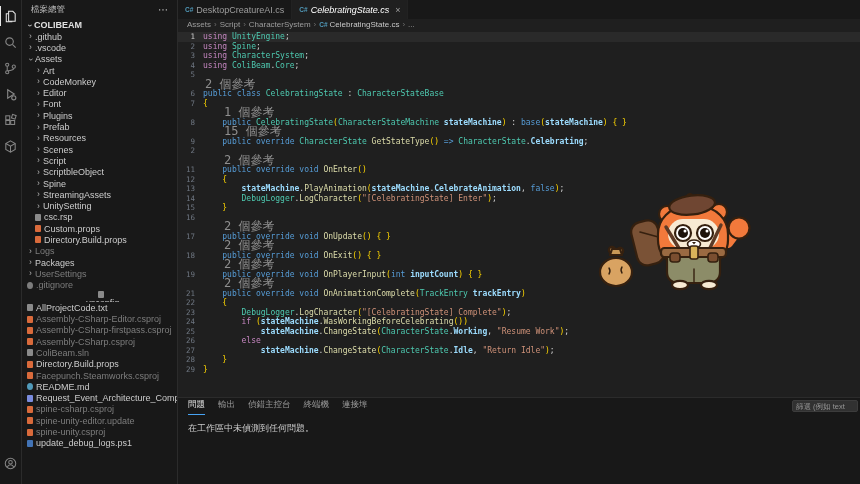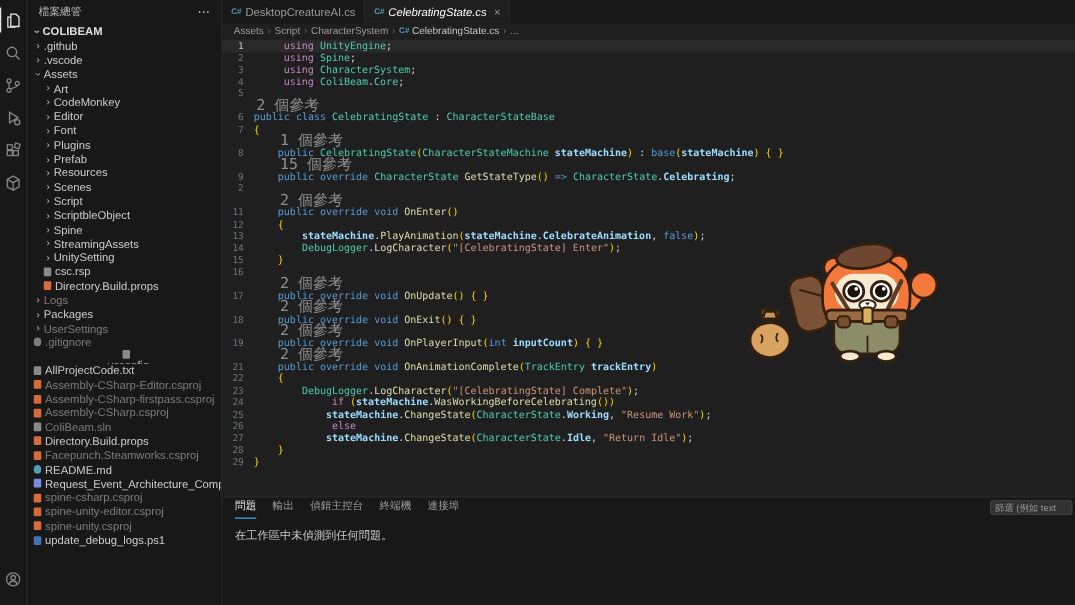--- a/index.html
+++ b/index.html
@@ -58,21 +58,21 @@
   
   .editor { flex:1; position:relative; background:#1f1f1f; overflow:hidden;
     font-family:"DejaVu Sans Mono",monospace; font-size:8px; padding-top:2px; }
   .coderow { height:9.5px; display:flex; align-items:center; white-space:pre; }
   .coderow.cur { background:#2a2a2a; }
   .gutter { width:17px; flex:none; text-align:right; margin-right:8px; color:#6e7681;
     font-size:7.5px; cursor:pointer; }
   .cur .gutter { color:#cccccc; }
   .lensrow { height:9.5px; display:flex; align-items:center; font-size:12px; color:#8f8f8f;
     cursor:pointer; font-family:"DejaVu Sans Mono",monospace; }
-  .tk-k { color:#c586c0;margin-left:24px; } .tk-b { color:#569cd6; } .tk-t { color:#4ec9b0; }
+  .tk-k { color:#c586c0; } .tk-b { color:#569cd6; } .tk-t { color:#4ec9b0; }
   .tk-f { color:#dcdcaa; } .tk-v { color:#9cdcfe;font-weight:bold; } .tk-s { color:#ce9178; }
   .tk-d { color:#d4d4d4; } .tk-g { color:#ffd700; }
 
   
   .mascot { position:absolute; left:404px; top:155px; width:182px; height:112px; cursor:pointer; }
 
   
   .panel { height:87px; background:#181818; border-top:1px solid #2b2b2b; flex:none; position:relative; }
   .panel-tabs { height:17px; display:flex; align-items:flex-end; gap:13px; padding:0 10px;
     font-size:8.5px; color:#9d9d9d; }
@@ -212,20 +212,24 @@
         <div class="trow" style="padding-left: 12px;">
           <span class="chev">›</span>
           <span>UnitySetting</span>
         </div>
         <div class="trow" style="padding-left: 12px;">
           <span class="fi fi-rsp"></span>
           <span>csc.rsp</span>
         </div>
         <div class="trow" style="padding-left: 12px;">
           <span class="fi fi-props"></span>
+          <span>Custom.props</span>
+        </div>
+        <div class="trow" style="padding-left: 12px;">
+          <span class="fi fi-props"></span>
           <span>Directory.Build.props</span>
         </div>
         <div class="trow dim" style="padding-left: 4px;">
           <span class="chev">›</span>
           <span>Logs</span>
         </div>
         <div class="trow" style="padding-left: 4px;">
           <span class="chev">›</span>
           <span>Packages</span>
         </div>
@@ -276,21 +280,21 @@
         <div class="trow" style="padding-left: 4px;">
           <span class="fi fi-doc"></span>
           <span>Request_Event_Architecture_Complete_Repor...</span>
         </div>
         <div class="trow dim" style="padding-left: 4px;">
           <span class="fi fi-csproj"></span>
           <span>spine-csharp.csproj</span>
         </div>
         <div class="trow dim" style="padding-left: 4px;">
           <span class="fi fi-csproj"></span>
-          <span>spine-unity-editor.csproj</span>
+          <span>spine-unity-editor.update</span>
         </div>
         <div class="trow dim" style="padding-left: 4px;">
           <span class="fi fi-csproj"></span>
           <span>spine-unity.csproj</span>
         </div>
         <div class="trow" style="padding-left: 4px;">
           <span class="fi fi-ps1"></span>
           <span>update_debug_logs.ps1</span>
         </div>
       </div>

